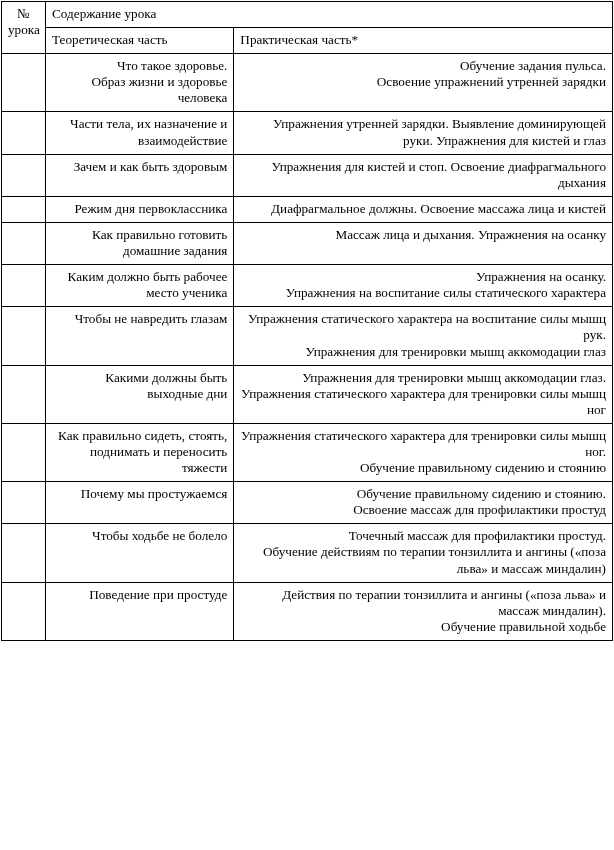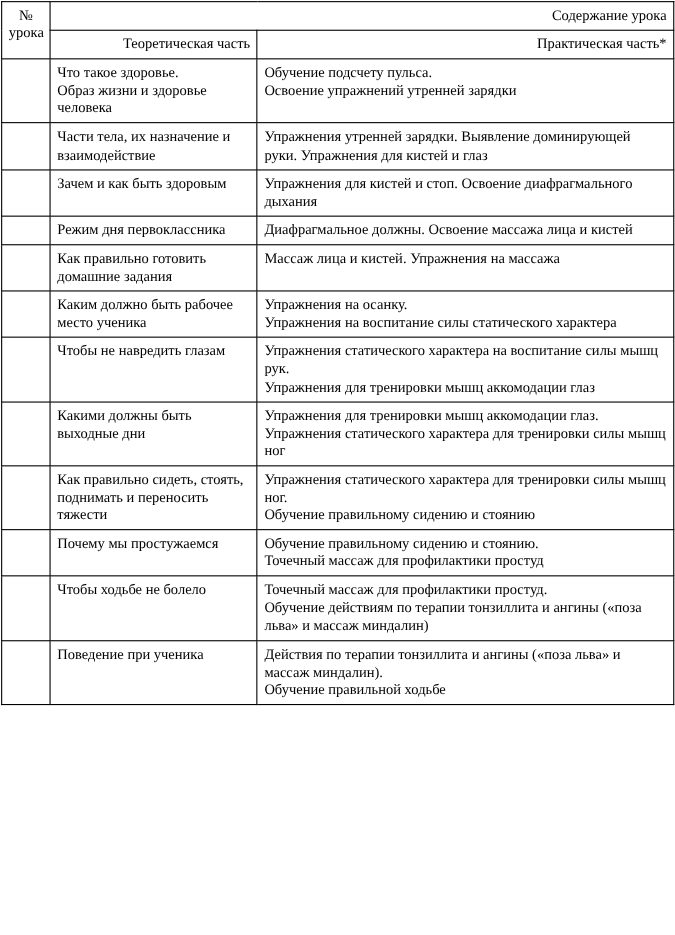--- a/index.html
+++ b/index.html
@@ -33,36 +33,36 @@
     vertical-align: top;
     padding: 4px 6px 5px 6px;
     line-height: 1.22;
     font-weight: normal;
   }
   .col-num { width: 44px; }
   .col-theory { width: 188px; }
   .col-practice { width: 378px; }
 
   .hdr-center {
-    text-align: right;
+    text-align: left;
     vertical-align: middle;
     padding-top: 5px;
     padding-bottom: 5px;
   }
   .hdr-num {
     text-align: center;
     vertical-align: top;
     line-height: 1.18;
     padding-top: 4px;
   }
   .cell-num {
     text-align: center;
   }
   .cell-text {
-    text-align: left;
+    text-align: right;
     hyphens: none;
   }
   .nowrapline { white-space: pre-line; }
 </style>
 </head>
 <body>
 
 <div class="page">
   <table class="lesson-table">
     <colgroup>
@@ -79,42 +79,42 @@
       <tr>
         <td class="hdr-center">Теоретическая часть</td>
         <td class="hdr-center">Практическая часть*</td>
       </tr>
     </thead>
     <tbody>
       <tr>
         <td class="cell-num"></td>
         <td class="cell-text nowrapline">Что такое здоровье.
 Образ жизни и здоровье человека</td>
-        <td class="cell-text nowrapline">Обучение подсчету пульса.
+        <td class="cell-text nowrapline">Обучение задания пульса.
 Освоение упражнений утренней зарядки</td>
       </tr>
       <tr>
         <td class="cell-num"></td>
         <td class="cell-text nowrapline">Части тела, их назначение и взаимодействие</td>
         <td class="cell-text nowrapline">Упражнения утренней зарядки. Выявление доминирующей руки. Упражнения для кистей и глаз</td>
       </tr>
       <tr>
         <td class="cell-num"></td>
         <td class="cell-text nowrapline">Зачем и как быть здоровым</td>
         <td class="cell-text nowrapline">Упражнения для кистей и стоп. Освоение диафрагмального дыхания</td>
       </tr>
       <tr>
         <td class="cell-num"></td>
         <td class="cell-text nowrapline">Режим дня первоклассника</td>
         <td class="cell-text nowrapline">Диафрагмальное должны. Освоение массажа лица и кистей</td>
       </tr>
       <tr>
         <td class="cell-num"></td>
         <td class="cell-text nowrapline">Как правильно готовить домашние задания</td>
-        <td class="cell-text nowrapline">Массаж лица и кистей. Упражнения на массажа</td>
+        <td class="cell-text nowrapline">Массаж лица и дыхания. Упражнения на осанку</td>
       </tr>
       <tr>
         <td class="cell-num"></td>
         <td class="cell-text nowrapline">Каким должно быть рабочее место ученика</td>
         <td class="cell-text nowrapline">Упражнения на осанку.
 Упражнения на воспитание силы статического характера</td>
       </tr>
       <tr>
         <td class="cell-num"></td>
         <td class="cell-text nowrapline">Чтобы не навредить глазам</td>
@@ -130,29 +130,29 @@
       <tr>
         <td class="cell-num"></td>
         <td class="cell-text nowrapline">Как правильно сидеть, стоять, поднимать и переносить тяжести</td>
         <td class="cell-text nowrapline">Упражнения статического характера для тренировки силы мышц ног.
 Обучение правильному сидению и стоянию</td>
       </tr>
       <tr>
         <td class="cell-num"></td>
         <td class="cell-text nowrapline">Почему мы простужаемся</td>
         <td class="cell-text nowrapline">Обучение правильному сидению и стоянию.
-Точечный массаж для профилактики простуд</td>
+Освоение массаж для профилактики простуд</td>
       </tr>
       <tr>
         <td class="cell-num"></td>
         <td class="cell-text nowrapline">Чтобы ходьбе не болело</td>
         <td class="cell-text nowrapline">Точечный массаж для профилактики простуд.
 Обучение действиям по терапии тонзиллита и ангины («поза льва» и массаж миндалин)</td>
       </tr>
       <tr>
         <td class="cell-num"></td>
-        <td class="cell-text nowrapline">Поведение при ученика</td>
+        <td class="cell-text nowrapline">Поведение при простуде</td>
         <td class="cell-text nowrapline">Действия по терапии тонзиллита и ангины («поза льва» и массаж миндалин).
 Обучение правильной ходьбе</td>
       </tr>
     </tbody>
   </table>
 </div>
 
 </body></html>

